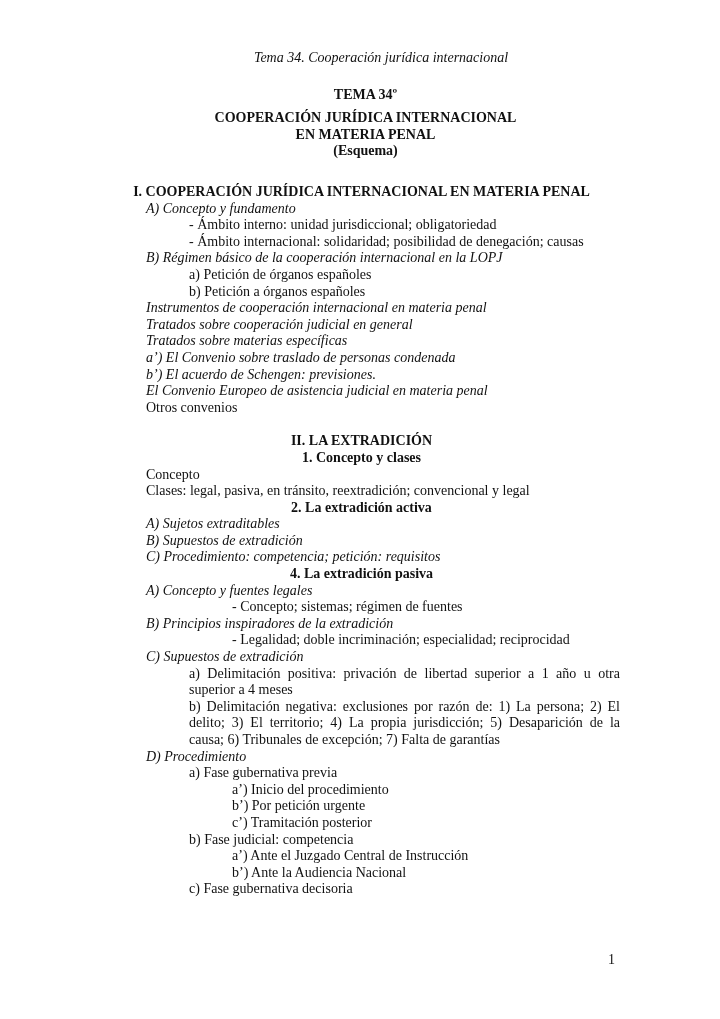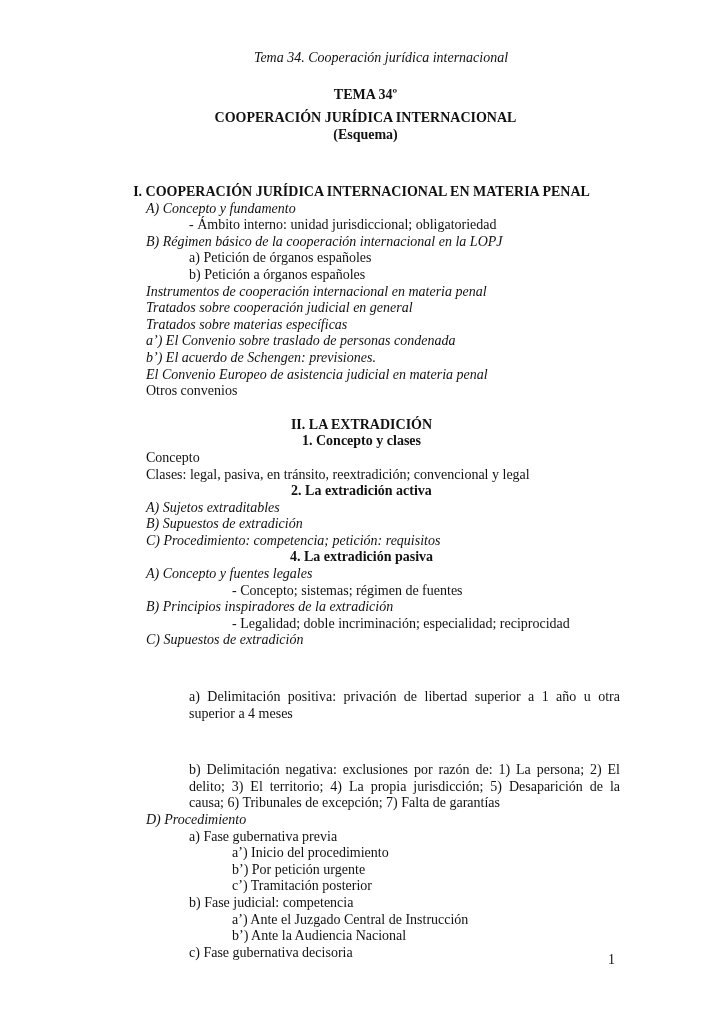--- a/index.html
+++ b/index.html
@@ -11,47 +11,49 @@
     .page { position: absolute; left: 0; top: 0; width: 720px; height: 1019px; }
     .running-header {
       position: absolute; top: 50px; left: 0; width: 720px; text-align: center;
       font-style: italic; font-size: 14px; padding-left: 42px; box-sizing: border-box;
     }
     .title-block { position: absolute; top: 86px; left: 103px; width: 517px; text-align: center; font-weight: bold; }
     .title-block .tema { margin-bottom: 7px; line-height: 17px; padding-left: 8px; }
     .title-block .t { line-height: 16.5px; padding-left: 8px; }
     .body { position: absolute; top: 184px; left: 103px; width: 517px; }
     .line { line-height: 16.6px; white-space: nowrap; }
-    .wrap { white-space: normal; text-align: justify; margin-top: 40px; }
+    .wrap { white-space: normal; text-align: justify; }
     .b { font-weight: bold; text-align: center; }
     .i { font-style: italic; }
     .l0 { padding-left: 0; }
     .l1 { padding-left: 43px; }
     .l2 { padding-left: 86px; }
     .l3 { padding-left: 129px; }
     .gap { height: 17px; }
     .page-number { position: absolute; top: 952px; left: 608px; font-size: 14px; }
   </style>
 </head>
 <body>
 
 <div class="page">
 
   <div class="running-header">Tema 34. Cooperación jurídica internacional</div>
 
   <div class="title-block">
     <div class="tema">TEMA 34º</div>
     <div class="t">COOPERACIÓN JURÍDICA INTERNACIONAL</div>
+    <div class="t">EN MATERIA PENAL</div>
     <div class="t">(Esquema)</div>
   </div>
 
   <div class="body">
     <div class="line b l0">I. COOPERACIÓN JURÍDICA INTERNACIONAL EN MATERIA PENAL</div>
     <div class="line i l1">A) Concepto y fundamento</div>
     <div class="line l2">- Ámbito interno: unidad jurisdiccional; obligatoriedad</div>
+    <div class="line l2">- Ámbito internacional: solidaridad; posibilidad de denegación; causas</div>
     <div class="line i l1">B) Régimen básico de la cooperación internacional en la LOPJ</div>
     <div class="line l2">a) Petición de órganos españoles</div>
     <div class="line l2">b) Petición a órganos españoles</div>
     <div class="line i l1">Instrumentos de cooperación internacional en materia penal</div>
     <div class="line i l1">Tratados sobre cooperación judicial en general</div>
     <div class="line i l1">Tratados sobre materias específicas</div>
     <div class="line i l1">a’) El Convenio sobre traslado de personas condenada</div>
     <div class="line i l1">b’) El acuerdo de Schengen: previsiones.</div>
     <div class="line i l1">El Convenio Europeo de asistencia judicial en materia penal</div>
     <div class="line l1">Otros convenios</div>

